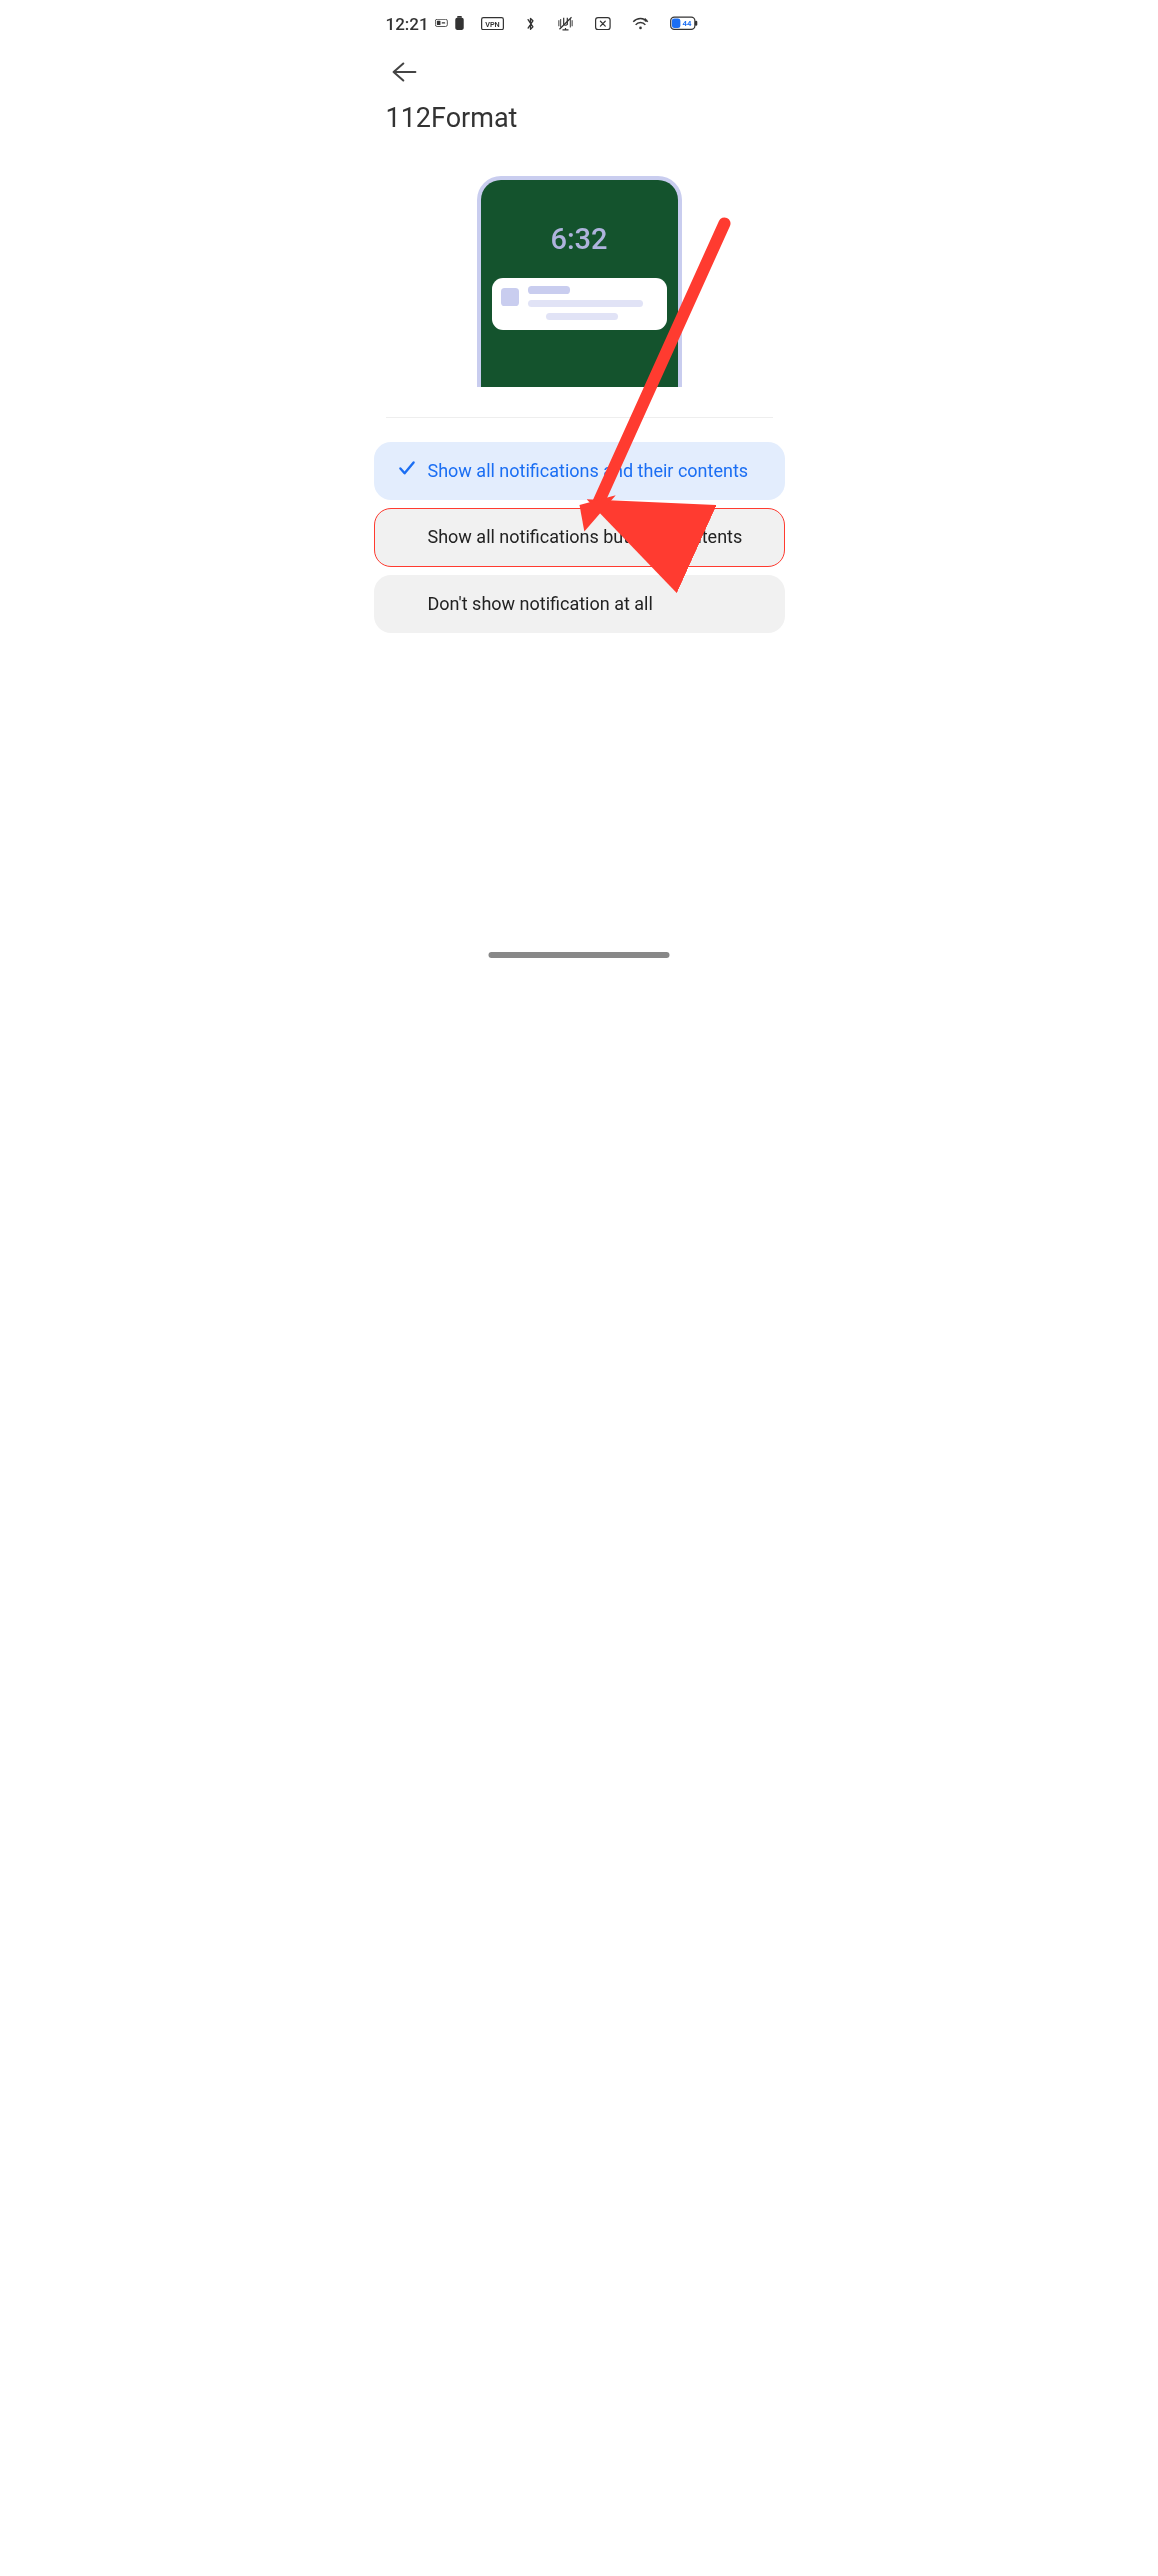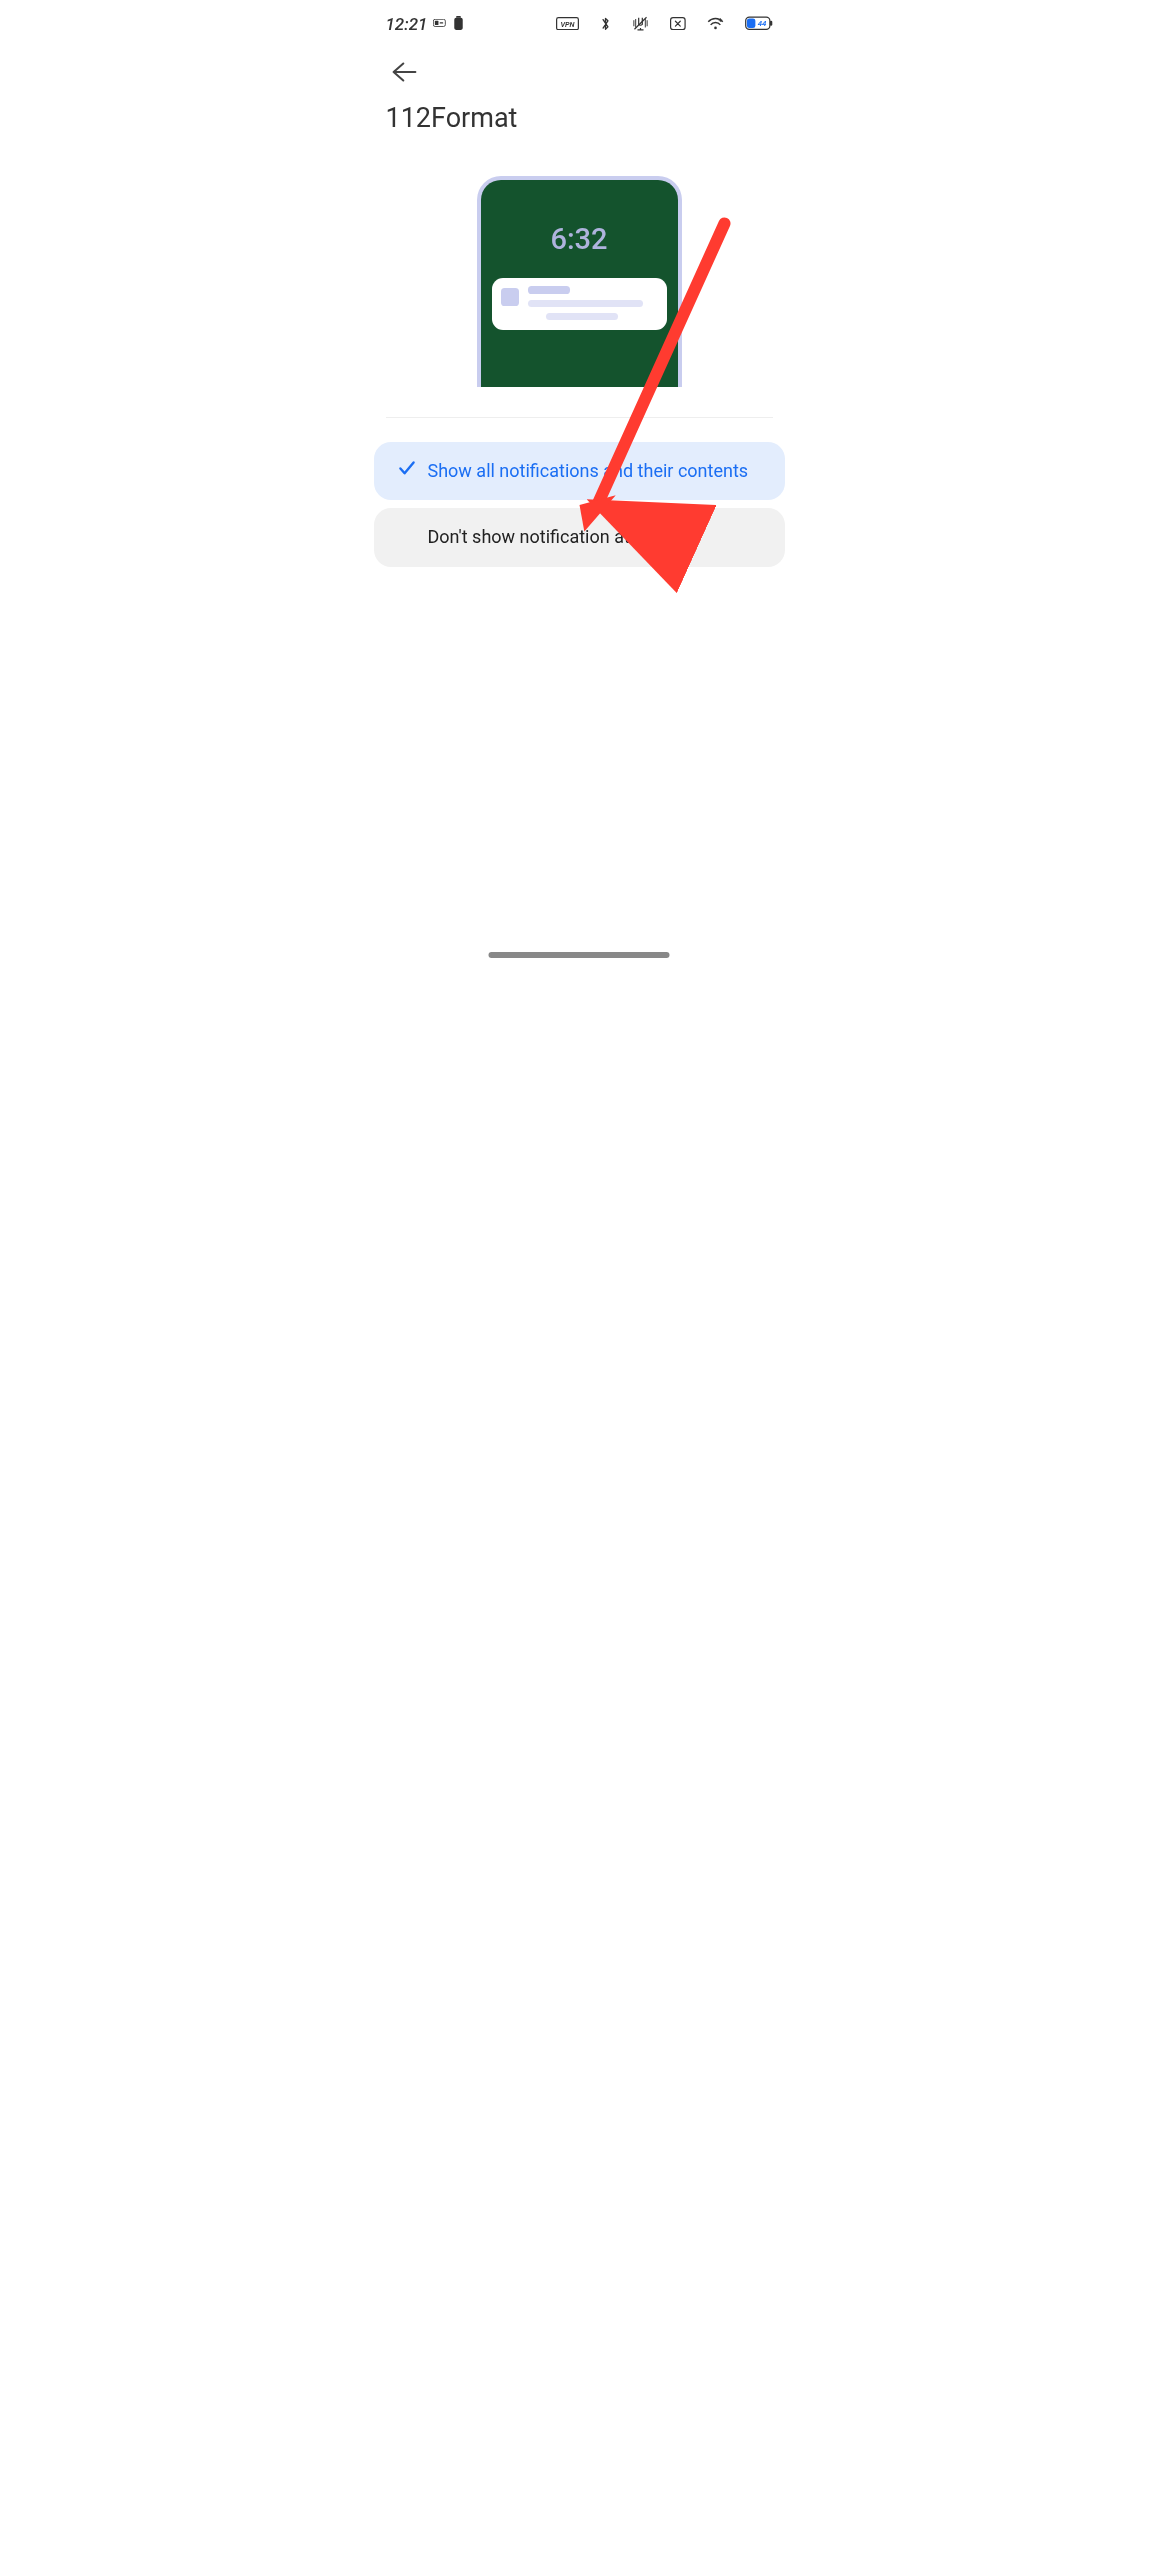--- a/index.html
+++ b/index.html
@@ -1,20 +1,20 @@
 <!DOCTYPE html>
 <html style="font-size:9.7px"><head>
 <meta charset="utf-8">
 <style>
   * { box-sizing: border-box; margin: 0; padding: 0; }
   html, body { width: 100%; background: #fff; font-family: -apple-system, BlinkMacSystemFont, "Segoe UI", Roboto, sans-serif; }
   body { width: 435px; min-height: 966px; margin: 0 auto; position: relative; overflow: hidden; }
 
   
-  .status-bar { display: flex; align-items: center; justify-content: space-between; padding: 11px 24px 0 24px; height: 36px; font-weight: 500; color: #333; font-style: italic; }
+  .status-bar { display: flex; align-items: center; padding: 11px 24px 0 24px; height: 36px; font-weight: 500; color: #333; }
   .status-left { display: flex; align-items: center; gap: 6px; font-size: 17px; }
   .status-right { display: flex; align-items: center; gap: 21px; margin-left: 16px; }
   .status-icon { display: inline-flex; align-items: center; justify-content: center; }
 
   
   .back-row { padding: 18px 24px 6px 24px; }
   .back-btn { display: inline-flex; align-items: center; justify-content: center; width: 36px; height: 36px; cursor: pointer; }
 
   
   .page-title { font-size: 27px; font-weight: 400; color: #333; padding: 6px 24px 24px 24px; }
@@ -141,20 +141,23 @@
 
 <div class="options">
   <div class="option selected">
     <span class="check-icon">
       <svg width="18" height="18" viewBox="0 0 30 30">
           <path d="M4 16 L11 24 L26 6" fill="none" stroke="#1b6ef3" stroke-width="4" stroke-linecap="round" stroke-linejoin="round"></path>
         </svg>
     </span>
     <span>Show all notifications and their contents</span>
   </div>
+  <div class="option unselected highlighted">
+    <span>Show all notifications but hide contents</span>
+  </div>
   <div class="option unselected">
     <span>Don't show notification at all</span>
   </div>
 </div>
 
 <svg class="arrow-annot" width="435" height="604" viewBox="0 0 720 1000">
   <defs>
     <marker id="arrowhead" markerWidth="8" markerHeight="10" refX="4" refY="9" orient="auto">
       <polygon points="0,0 8,0 4,10" fill="#ff3b30"></polygon>
     </marker>

